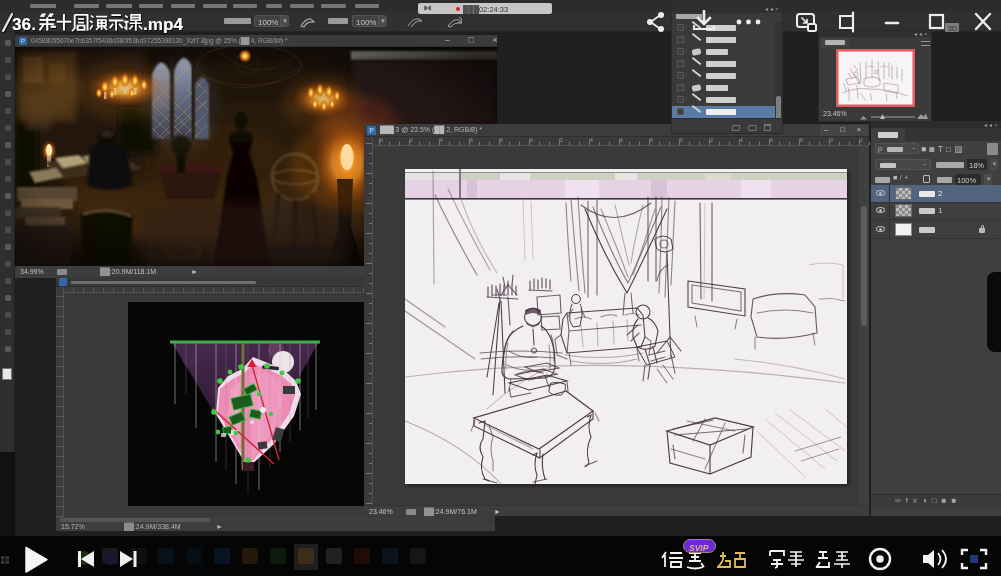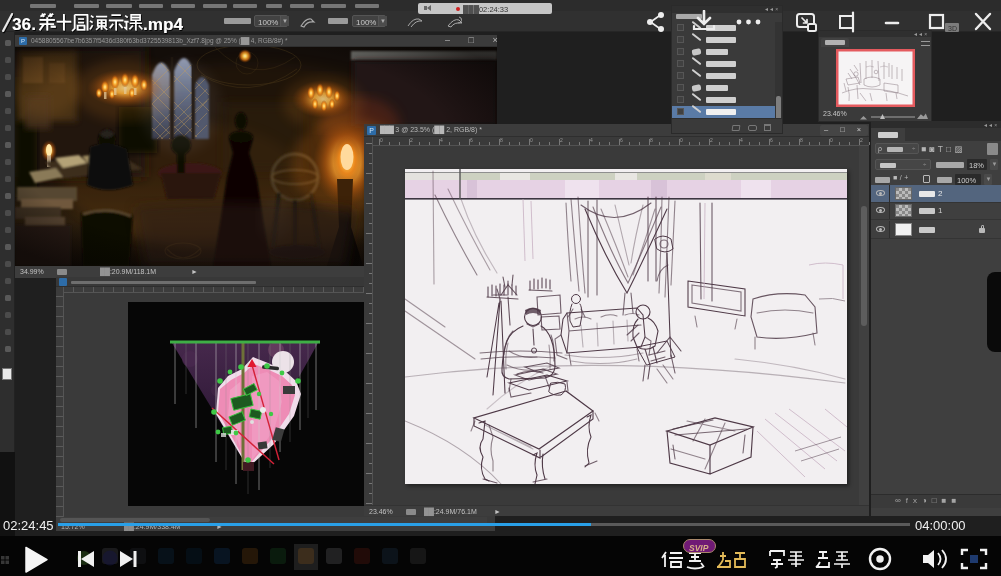--- a/index.html
+++ b/index.html
@@ -847,26 +847,20 @@
   </g>
 </svg>
 
 <div class="abs" style="left:418px;top:3px;width:134px;height:11px;background:#c6c6c6;border-radius:2px;">
   <div class="abs" style="left:6px;top:3px;width:3px;height:4px;background:#666;"></div>
       <div class="abs" style="left:9px;top:1.5px;width:0;height:0;border-right:4px solid #666;border-top:3.5px solid transparent;border-bottom:3.5px solid transparent;"></div>
   <div class="abs" style="left:38px;top:3.5px;width:4px;height:4px;background:#d02020;border-radius:50%;"></div>
   <div class="t" style="left:45px;top:1.5px;font-size:7.5px;color:#333;"><span style="opacity:.8">███</span>02:24:33</div>
 </div>
 
-<div class="abs" style="left:0;top:517px;width:1001px;height:19px;">
-  <div class="t" style="left:3px;top:1px;font-size:13px;color:#f0f0f0;">02:24:45</div>
-  <div class="abs" style="left:58px;top:6px;width:852px;height:3px;background:#5a5a5a;"></div>
-  <div class="abs" style="left:58px;top:6px;width:533px;height:3px;background:#29a0e8;"></div>
-  <div class="t" style="left:915px;top:1px;font-size:13px;color:#f0f0f0;">04:00:00</div>
-</div>
 
 <div class="abs" id="controlbar" style="left:0;top:536px;width:1001px;height:40px;background:#050505;">
 
   <div id="taskicons">
         <div class="abs" style="left:102px;top:12px;width:16px;height:16px;background:#6a6a70;border-radius:3px;opacity:.22;"></div>
         <div class="abs" style="left:130px;top:12px;width:16px;height:16px;background:#32383e;border-radius:3px;opacity:.22;"></div>
         <div class="abs" style="left:158px;top:12px;width:16px;height:16px;background:#104064;border-radius:3px;opacity:.22;"></div>
         <div class="abs" style="left:186px;top:12px;width:16px;height:16px;background:#0a3054;border-radius:3px;opacity:.22;"></div>
         <div class="abs" style="left:214px;top:12px;width:16px;height:16px;background:#174f8a;border-radius:3px;opacity:.22;"></div>
         <div class="abs" style="left:242px;top:12px;width:16px;height:16px;background:#9a5c16;border-radius:3px;opacity:.22;"></div>
@@ -917,18 +911,18 @@
       <circle cx="240" cy="23" r="3" fill="#f2f2f2" stroke-width="1.5"></circle>
 
       <path d="M283 19 h5 l6 -5 v18 l-6 -5 h-5 Z" fill="#f2f2f2" stroke="none"></path>
       <path d="M298 17 q5 6 0 12 M302 14 q8 9 0 18" stroke-width="1.8"></path>
 
       <path d="M328 14 h-6 v5 M340 14 h6 v5 M322 27 v5 h6 M346 27 v5 h-6" stroke-width="2.4"></path>
       <rect x="330" y="19" width="8" height="8" fill="#1e3a6e" stroke="none"></rect>
     </g>
   </svg>
 
-  <div class="abs" style="left:683px;top:3px;width:33px;height:14px;border:1px solid #a8886a;border-radius:7px;background:#701a75;">
+  <div class="abs" style="left:683px;top:3px;width:33px;height:14px;border:1px solid #a8886a;border-radius:7px;background:#6d28d9;">
     <div class="t" style="left:5px;top:2.5px;font-size:8.5px;font-weight:bold;font-style:italic;color:#d8b088;">SVIP</div>
   </div>
 </div>
 
 </div>
 
 </body></html>

